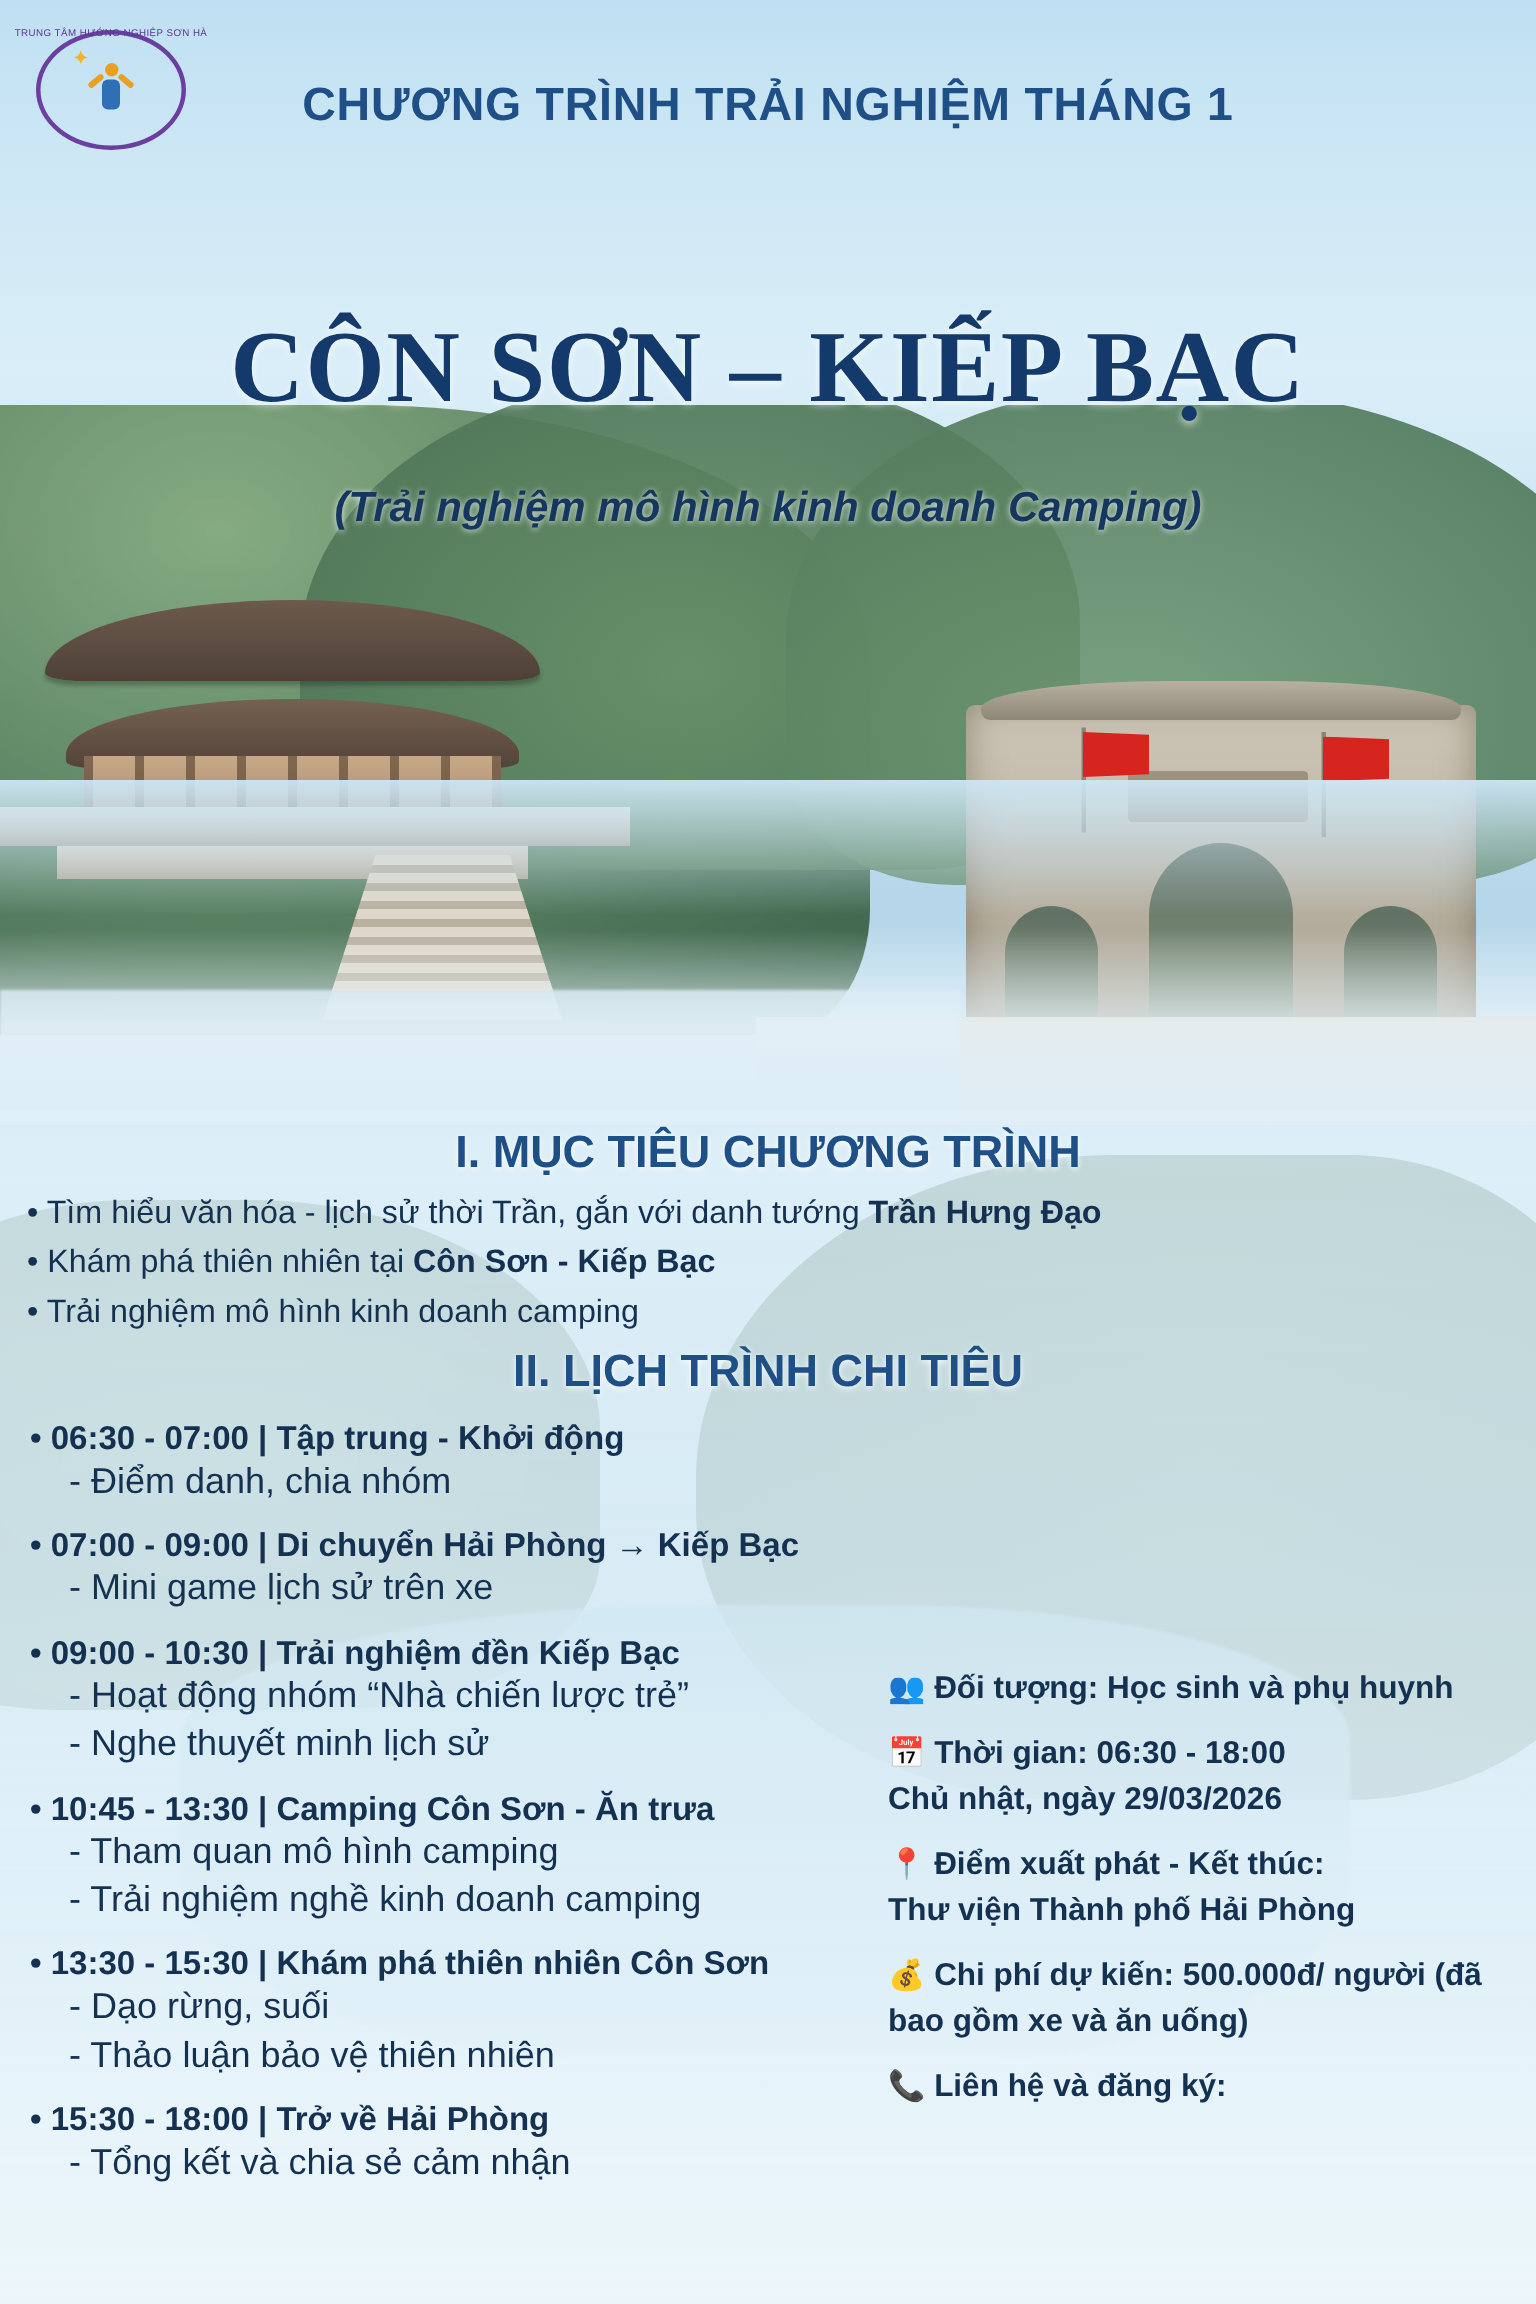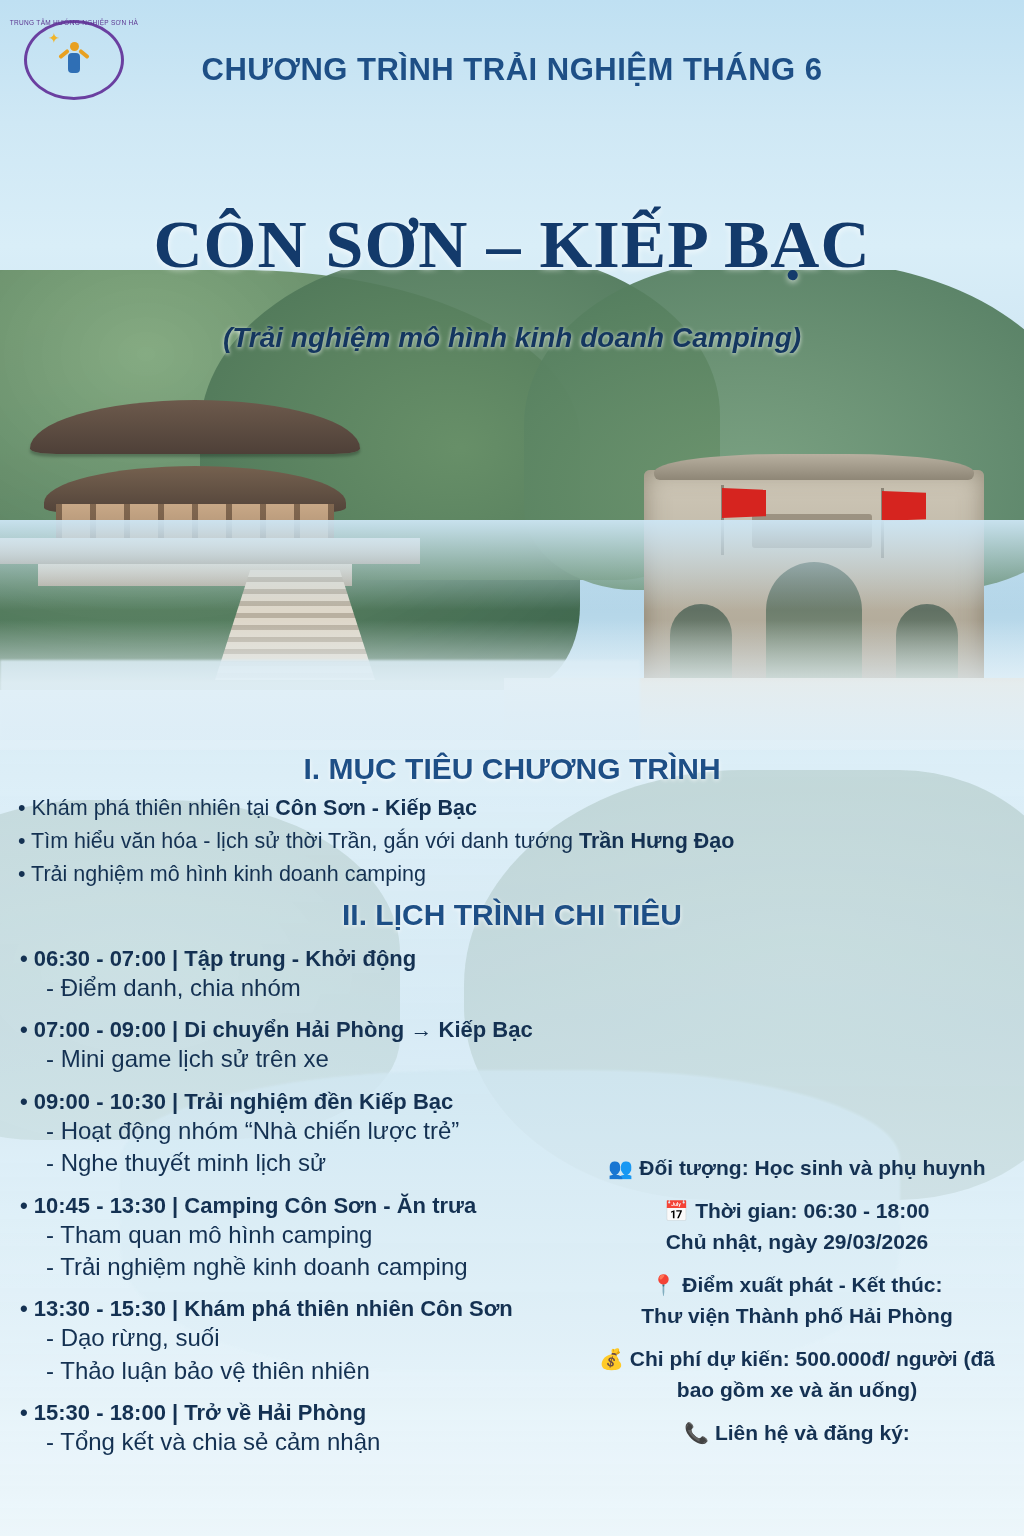--- a/index.html
+++ b/index.html
@@ -231,22 +231,22 @@
 
   .sched {
     position: absolute; left: 20px; top: 946px; width: 600px;
     color: #143152;
   }
   .sched .item { margin-bottom: 13px; }
   .sched .line1 { font-size: 22px; font-weight: bold; }
   .sched .sub { font-size: 24px; padding-left: 26px; line-height: 1.35; }
 
   .info {
-    position: absolute; right: 22px; top: 1153px; width: 410px;
-    color: #143152; font-size: 21px; line-height: 1.45; text-align: center;
+    position: absolute; right: 22px; top: 1111px; width: 410px;
+    color: #143152; font-size: 21px; line-height: 1.45;
   }
   .info .row { margin-bottom: 13px; }
   .info .row b { font-weight: bold; }
   .info .emoji { font-size: 20px; }
 </style>
 </head>
 <body>
 
 <div id="poster">
 
@@ -297,28 +297,28 @@
         <div class="body"></div>
       <div class="arm-l"></div>
         <div class="arm-r"></div>
     </div>
     <div class="logo-spark">✦</div>
     <div class="logo-text">
       <span class="lt-top">TRUNG TÂM HƯỚNG NGHIỆP SƠN HÀ</span>
     </div>
   </div>
 
-  <div class="kicker">CHƯƠNG TRÌNH TRẢI NGHIỆM THÁNG 6</div>
+  <div class="kicker">CHƯƠNG TRÌNH TRẢI NGHIỆM THÁNG 1</div>
   <div class="title">CÔN SƠN – KIẾP BẠC</div>
   <div class="subtitle">(Trải nghiệm mô hình kinh doanh Camping)</div>
 
   <div class="sec-head" id="goal-head">I. MỤC TIÊU CHƯƠNG TRÌNH</div>
   <ul class="goal-list" id="goal-list">
+      <li><span>• Tìm hiểu văn hóa - lịch sử thời Trần, gắn với danh tướng </span><b>Trần Hưng Đạo</b></li>
       <li><span>• Khám phá thiên nhiên tại </span><b>Côn Sơn - Kiếp Bạc</b></li>
-      <li><span>• Tìm hiểu văn hóa - lịch sử thời Trần, gắn với danh tướng </span><b>Trần Hưng Đạo</b></li>
       <li><span>• Trải nghiệm mô hình kinh doanh camping</span></li>
     </ul>
 
   <div class="sec-head" id="sched-head">II. LỊCH TRÌNH CHI TIÊU</div>
   <div class="sched" id="sched-list">
       <div class="item">
         <div class="line1"><span>• 06:30 - 07:00 | </span><span>Tập trung - Khởi động</span></div>
         <div class="sub">- Điểm danh, chia nhóm</div>
       </div>
       <div class="item">

